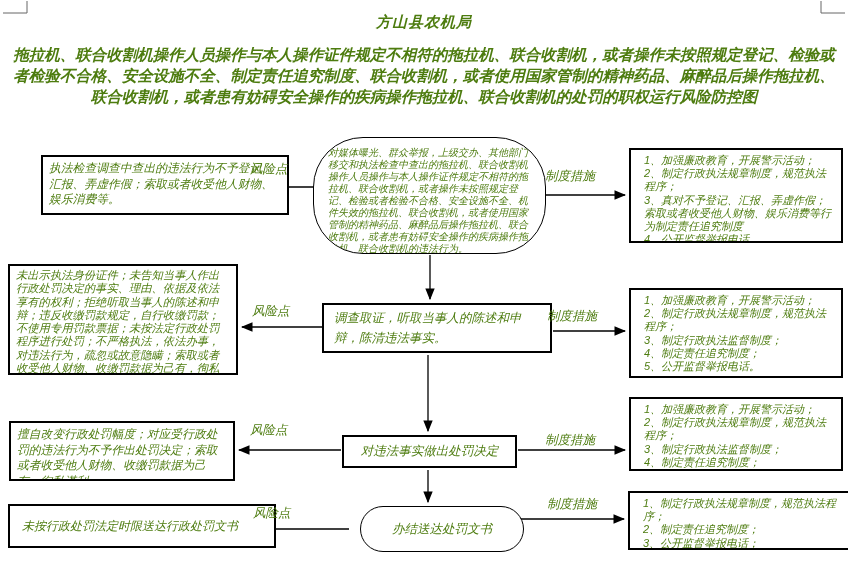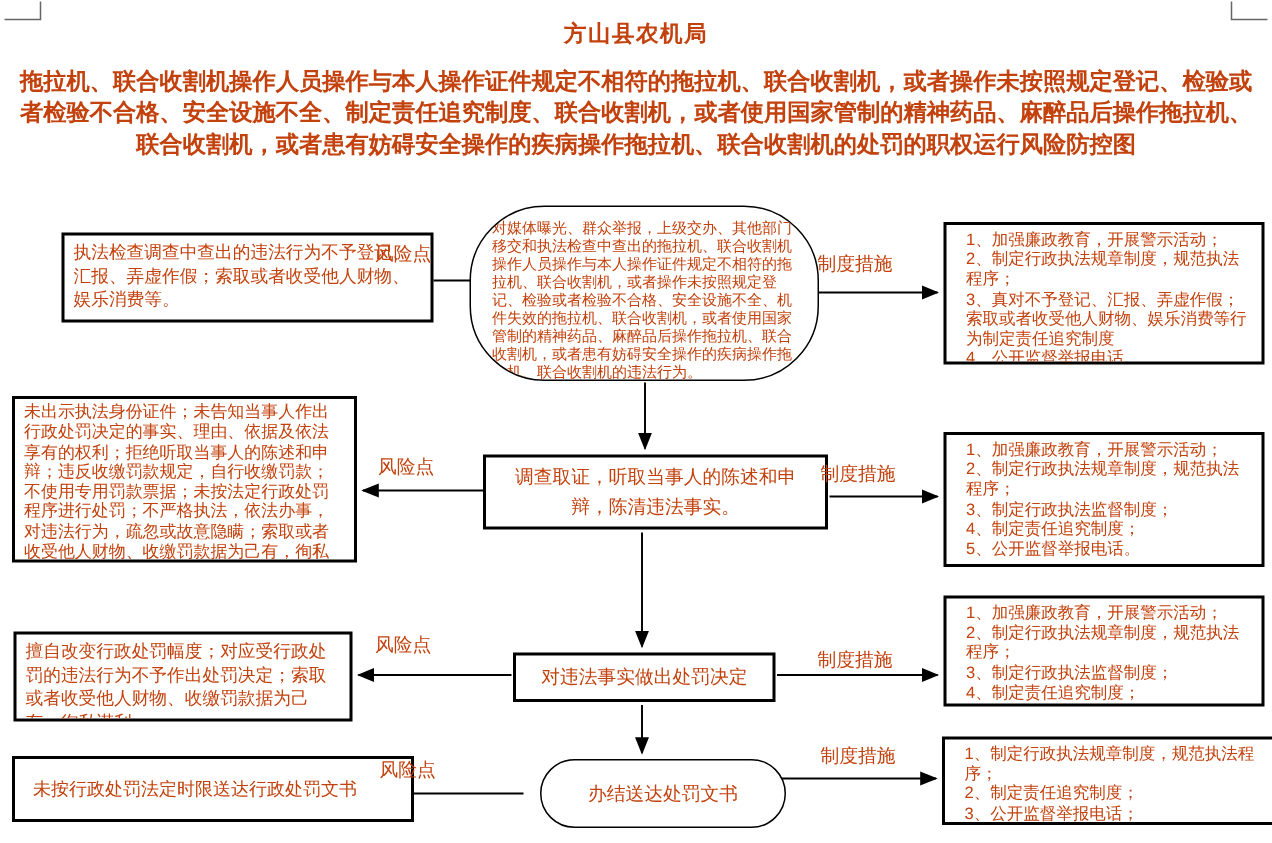--- a/index.html
+++ b/index.html
@@ -1,18 +1,18 @@
 <!DOCTYPE html>
 <html><head>
 <meta charset="utf-8">
 <style>
   html,body{margin:0;padding:0;background:#fff;}
   .page{
-    position:relative;width:848px;height:562px;background:#fff;color:#c2410c;
-    font-family:"Liberation Sans","DejaVu Sans",sans-serif;overflow:hidden;
+    position:relative;width:848px;height:562px;background:#fff;color:#4d7c0f;
+    font-family:"Liberation Sans","DejaVu Sans",sans-serif;overflow:hidden;font-style:italic;
   }
   .overlay{position:absolute;left:0;top:0;width:848px;height:562px;pointer-events:none;}
   .org-title{position:absolute;top:13px;left:0;width:100%;text-align:center;
     font-size:15px;font-weight:bold;letter-spacing:1px;}
   .doc-title{position:absolute;top:44px;left:12px;right:12px;text-align:center;
     font-size:15.5px;font-weight:bold;line-height:21px;}
   .box{position:absolute;box-sizing:border-box;border:2px solid #000;background:#fff;overflow:hidden;}
   .left-box{font-size:11.8px;line-height:15.5px;padding:4px 6px;}
   .right-box{font-size:11px;line-height:13.2px;padding:4px 5px 3px 13px;white-space:pre-line;}
   .b-l1{left:8px;top:155px;width:248px;height:60px;margin-left:33px;}
@@ -20,21 +20,21 @@
   .b-l3{left:9px;top:421px;width:226px;height:60px;}
   .b-l4{left:8px;top:504px;width:268px;height:44px;display:flex;align-items:center;padding:0 0 0 12px;font-size:12px;}
   .b-r1{left:629px;top:148px;width:214px;height:95px;}
   .b-r2{left:629px;top:288px;width:214px;height:90px;}
   .b-r3{left:629px;top:397px;width:214px;height:74px;}
   .b-r4{left:628px;top:491px;width:236px;height:59px;}
   .shape{position:absolute;box-sizing:border-box;background:#fff;border:1.5px solid #000;overflow:hidden;}
   .s1{left:313px;top:137px;width:233px;height:117px;border-radius:50px;
       padding:9px 14px;font-size:10px;line-height:12px;}
   .s2{left:322px;top:303px;width:230px;height:50px;border-width:2px;
-      padding:3px 10px;font-size:12.5px;line-height:20px;text-align:center;}
+      padding:3px 10px;font-size:12.5px;line-height:20px;}
   .s3{left:342px;top:435px;width:175px;height:33px;border-width:2px;
       display:flex;align-items:center;justify-content:center;font-size:12.5px;}
   .s4{left:360px;top:506px;width:164px;height:46px;border-radius:23px;
       display:flex;align-items:center;justify-content:center;font-size:12.5px;}
   .lbl{position:absolute;width:80px;font-size:12.5px;}
   .lbl-r1{left:250px;top:161px;}
   .lbl-m1{left:545px;top:168px;}
   .lbl-r2{left:252px;top:303px;}
   .lbl-m2{left:547px;top:308px;}
   .lbl-r3{left:250px;top:422px;}

